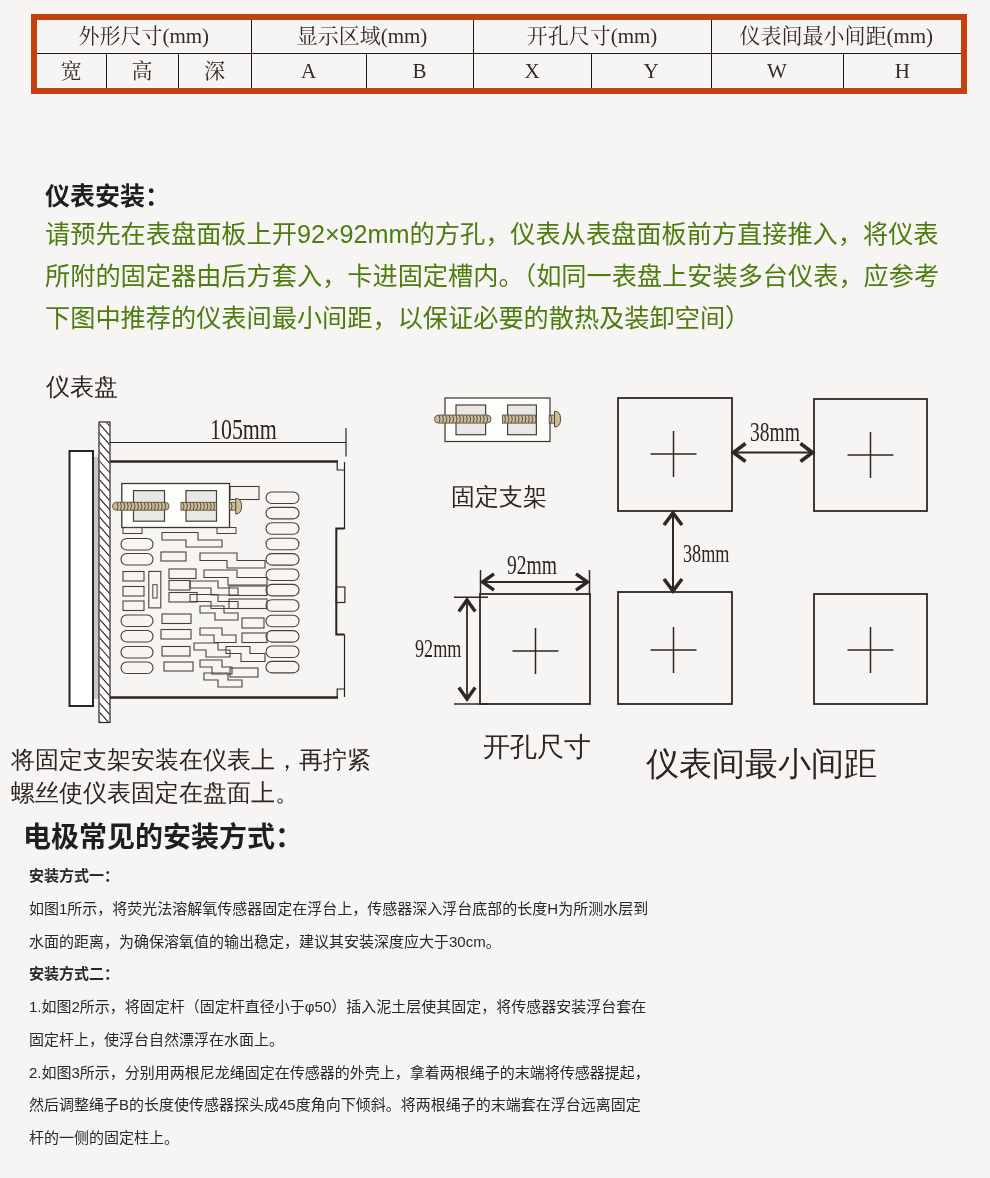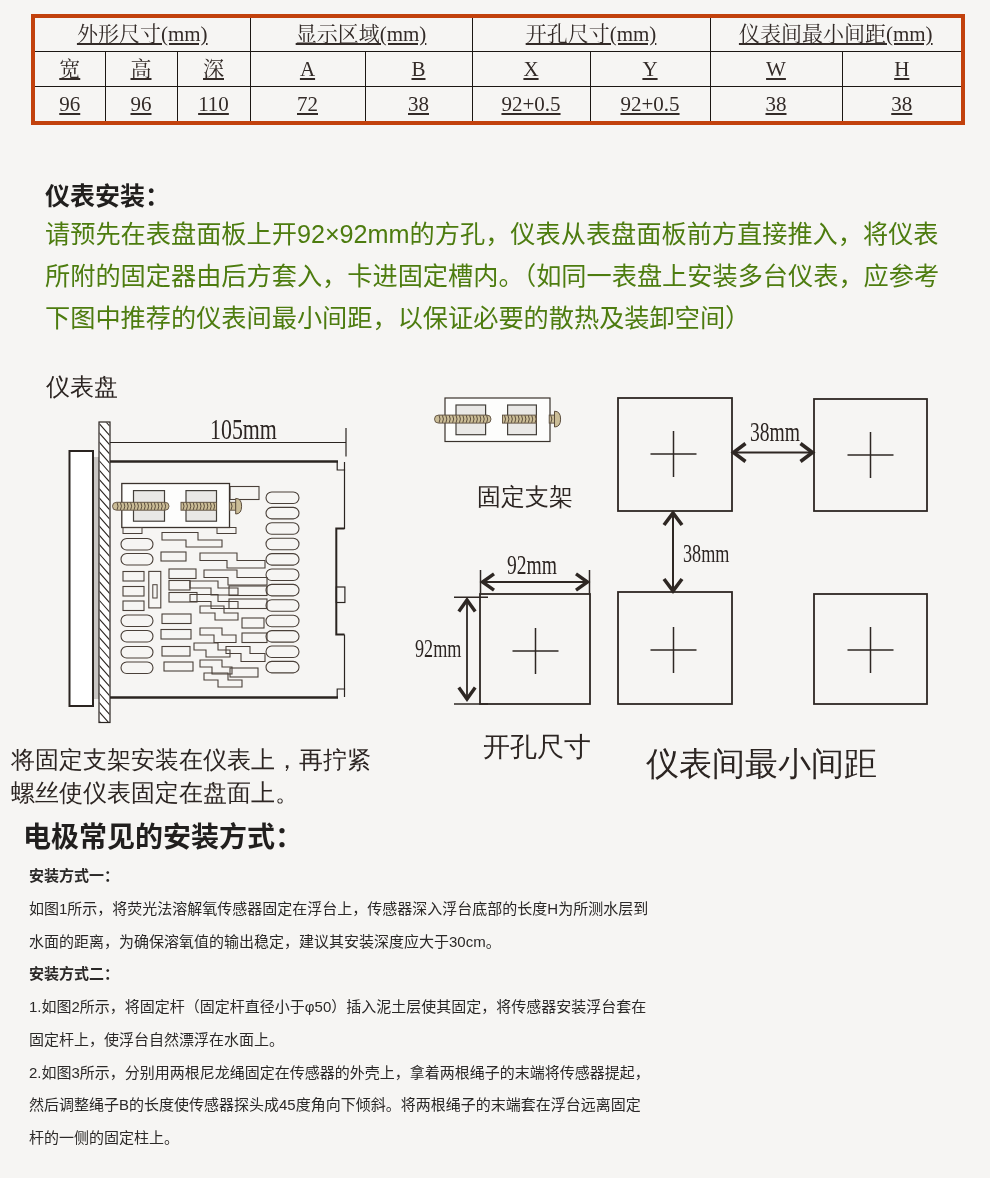--- a/index.html
+++ b/index.html
@@ -2,21 +2,21 @@
 <html><head><meta charset="utf-8">
 <style>
 html,body{margin:0;padding:0;}
 body{width:990px;height:1178px;background:#f6f5f3;position:relative;overflow:hidden;will-change:transform;
      font-family:"Liberation Sans","Noto Sans CJK SC",sans-serif;color:#262524;}
 .abs{position:absolute;}
 table.spec{position:absolute;left:31px;top:14px;border-collapse:collapse;table-layout:fixed;
   font-family:"Liberation Serif","Noto Serif CJK SC",serif;font-size:21px;color:#332b28;}
 table.spec td{border:1px solid #1c1713;text-align:center;padding:0;height:34px;line-height:34px;}
 table.spec tr:first-child td{height:33px;line-height:33px;}
-table.spec{border:4px solid #c2410c;text-decoration:underline;}
+table.spec{border:6px solid #c2410c;}
 .h1{font-weight:bold;font-size:25px;color:#211f1e;}
 .body1{font-size:25.2px;line-height:42px;color:#4d7c0f;}
 .body2{font-size:15px;line-height:32.75px;color:#2a2827;}
 .lbl{position:absolute;font-family:Liberation Serif, serif;color:#2c2522;line-height:1;white-space:nowrap;opacity:0.999;}
 </style></head>
 <body>
 
 <table class="spec">
 <colgroup>
       <col style="width:72px">
@@ -39,31 +39,20 @@
 <tr>
         <td>宽</td>
         <td>高</td>
         <td>深</td>
         <td>A</td>
         <td>B</td>
         <td>X</td>
         <td>Y</td>
         <td>W</td>
         <td>H</td>
-      </tr>
-<tr>
-        <td>96</td>
-        <td>96</td>
-        <td>110</td>
-        <td>72</td>
-        <td>38</td>
-        <td>92+0.5</td>
-        <td>92+0.5</td>
-        <td>38</td>
-        <td>38</td>
       </tr>
 </tbody>
   </table>
 
 <div class="abs h1" style="left:45px;top:176px;">仪表安装：</div>
 <div class="abs body1" style="left:45px;top:213px;width:920px;">请预先在表盘面板上开92×92mm的方孔，仪表从表盘面板前方直接推入，将仪表<br>所附的固定器由后方套入，卡进固定槽内。（如同一表盘上安装多台仪表，应参考<br>下图中推荐的仪表间最小间距，以保证必要的散热及装卸空间）</div>
 
 <svg class="abs" style="left:0;top:0;" width="990" height="1178" viewBox="0 0 990 1178">
 <g id="meter">
 
@@ -297,21 +286,21 @@
 <g>
 <text font-family="&quot;Liberation Serif&quot;,&quot;Noto Serif CJK SC&quot;,serif" fill="#2c2522" font-size="30" transform="translate(210,438.8) scale(0.73,1)">105mm</text>
 <text font-family="&quot;Liberation Serif&quot;,&quot;Noto Serif CJK SC&quot;,serif" fill="#2c2522" font-size="28" transform="translate(750,441.3) scale(0.70,1)">38mm</text>
 <text font-family="&quot;Liberation Serif&quot;,&quot;Noto Serif CJK SC&quot;,serif" fill="#2c2522" font-size="26" transform="translate(683,561.8) scale(0.70,1)">38mm</text>
 <text font-family="&quot;Liberation Serif&quot;,&quot;Noto Serif CJK SC&quot;,serif" fill="#2c2522" font-size="28" transform="translate(507,574.3) scale(0.70,1)">92mm</text>
 <text font-family="&quot;Liberation Serif&quot;,&quot;Noto Serif CJK SC&quot;,serif" fill="#2c2522" font-size="26" transform="translate(415,657.0) scale(0.70,1)">92mm</text>
 </g>
 </svg>
 
 <div class="lbl" style="left:46px;top:375px;font-size:24px;">仪表盘</div>
-<div class="lbl" style="left:451px;top:485px;font-size:24px;margin-left:26px;">固定支架</div>
+<div class="lbl" style="left:451px;top:485px;font-size:24px;">固定支架</div>
 <div class="lbl" style="left:483px;top:734px;font-size:27px;">开孔尺寸</div>
 <div class="lbl" style="left:646px;top:748px;font-size:33px;">仪表间最小间距</div>
 <div class="lbl" style="left:11px;top:744px;font-size:24px;line-height:33px;">将固定支架安装在仪表上，再拧紧<br>螺丝使仪表固定在盘面上。</div>
 
 <div class="abs h1" style="left:23px;top:815px;font-size:28px;">电极常见的安装方式：</div>
 <div class="abs body2" style="left:29px;top:860px;width:940px;">
 <b>安装方式一：</b><br>
 如图1所示，将荧光法溶解氧传感器固定在浮台上，传感器深入浮台底部的长度H为所测水层到<br>
 水面的距离，为确保溶氧值的输出稳定，建议其安装深度应大于30cm。<br>
 <b>安装方式二：</b><br>

